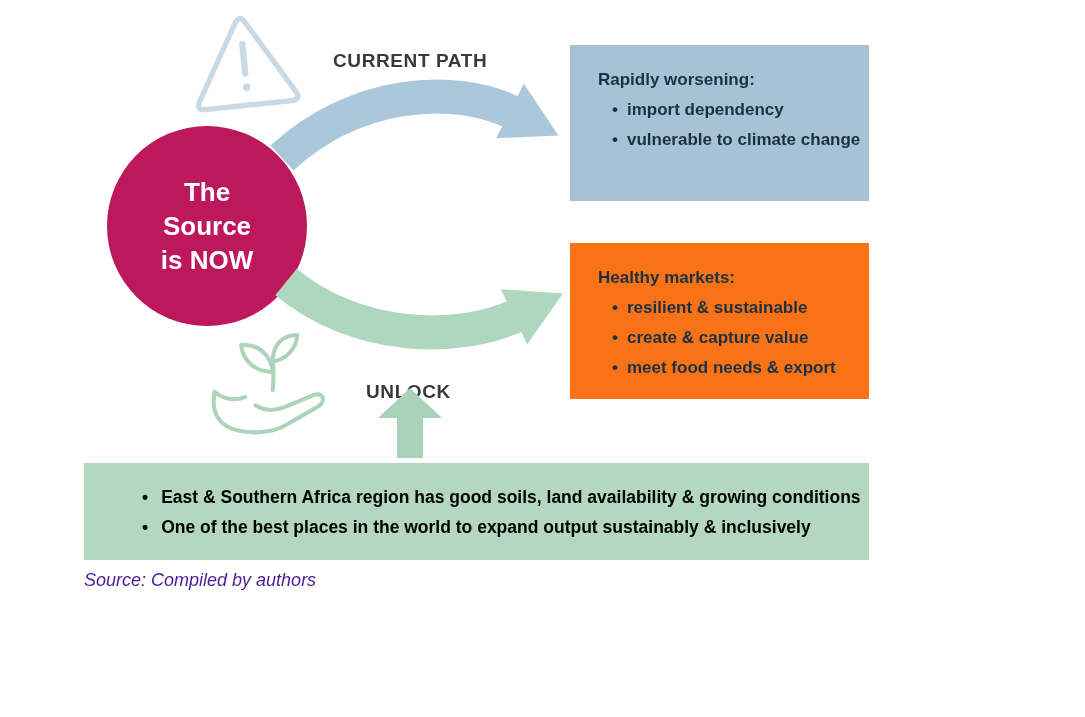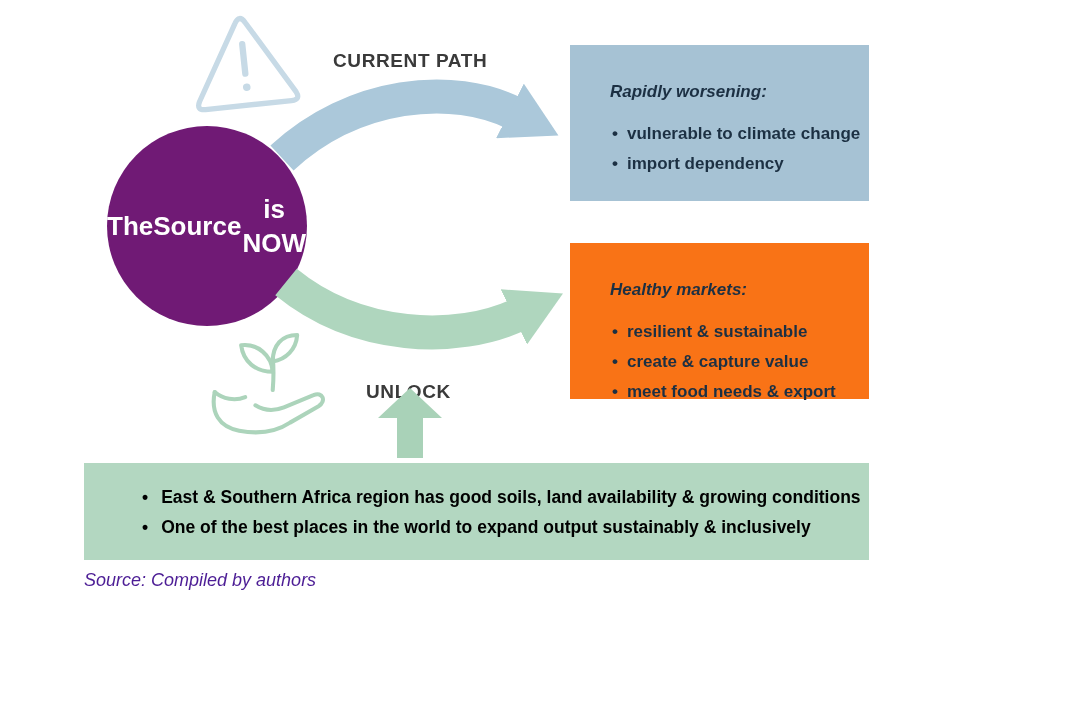--- a/index.html
+++ b/index.html
@@ -9,37 +9,37 @@
   }
   
   .warning-triangle{position:absolute;left:186px;top:8px;width:116px;height:106px;transform:rotate(-6deg);}
   
   .path-label{position:absolute;font-size:19px;font-weight:700;letter-spacing:0.6px;color:#3a3a3a;}
   .path-label.current{left:333px;top:50px;}
   .path-label.unlock{left:366px;top:361px;margin-top:20px;}
   
   .circle{
     position:absolute;left:107px;top:126px;width:200px;height:200px;border-radius:50%;
-    background:#701a75;display:flex;flex-direction:row;align-items:center;justify-content:center;
+    background:#be185d;display:flex;flex-direction:column;align-items:center;justify-content:center;
     color:#ffffff;font-size:26px;font-weight:700;line-height:1.32;text-align:center;
   }
   
   .arrow-current{position:absolute;left:268px;top:70px;width:300px;height:112px;}
   .arrow-unlock{position:absolute;left:272px;top:252px;width:300px;height:110px;}
   .arrow-up{position:absolute;left:378px;top:388px;width:64px;height:70px;}
   
   .hand-seedling{position:absolute;left:176px;top:326px;width:168px;height:122px;}
   
   .box{
     position:absolute;left:570px;width:418px;height:156px;box-sizing:border-box;
     padding:20px 18px 0 28px;color:#1C3043;font-size:17px;font-weight:700;line-height:30px;
   }
   .box.blue{top:45px;background:#A6C2D4;}
   .box.green{top:243px;background:#f97316;}
-  .box-title{margin:12px;font-style:italic;}
+  .box-title{margin:0;}
   ul.bullets{margin:0;padding:0 0 0 14px;list-style:none;}
   ul.bullets li::before{content:"•";margin-right:9px;}
   
   .banner{
     position:absolute;left:84px;top:463px;width:904px;height:97px;background:#B3D7C1;box-sizing:border-box;
     display:flex;flex-direction:column;justify-content:center;
     color:#000000;font-size:17.5px;font-weight:700;line-height:30px;
   }
   .banner ul{margin:0;padding:0 0 0 58px;list-style:none;}
   .banner li::before{content:"•";margin-right:13px;}
@@ -79,22 +79,22 @@
       <marker id="greenhead" markerWidth="1.8" markerHeight="1.8" refX="0.2" refY="0.9" orient="auto">
         <path d="M0,0 L1.6,0.9 L0,1.8 Z" fill="#AFD6BE"></path>
       </marker>
     </defs>
     <path d="M14 30 C 85 88 185 92 248 62" fill="none" stroke="#AFD6BE" stroke-width="34" marker-end="url(#greenhead)"></path>
   </svg>
 
   <div class="box blue">
     <div class="box-title">Rapidly worsening:</div>
     <ul class="bullets">
+      <li>import dependency</li>
       <li>vulnerable to climate change</li>
-      <li>import dependency</li>
     </ul>
   </div>
 
   <div class="box green">
     <div class="box-title">Healthy markets:</div>
     <ul class="bullets">
       <li>resilient &amp; sustainable</li>
       <li>create &amp; capture value</li>
       <li>meet food needs &amp; export</li>
     </ul>

